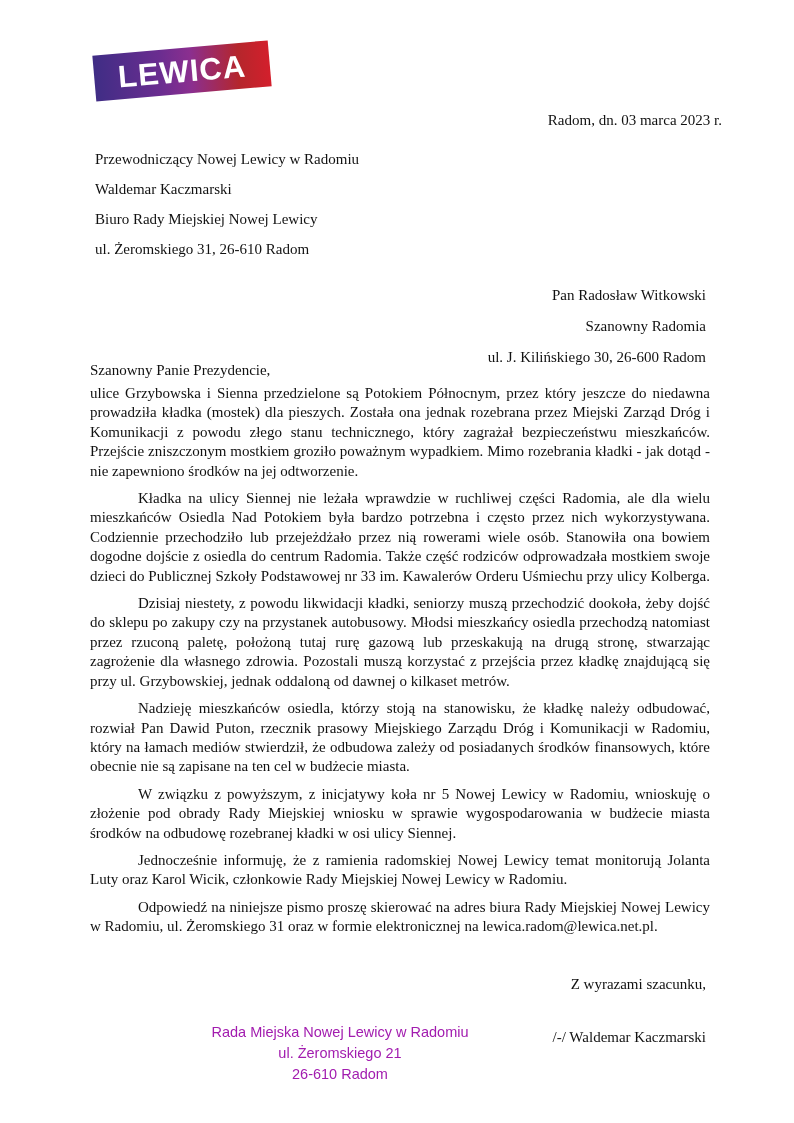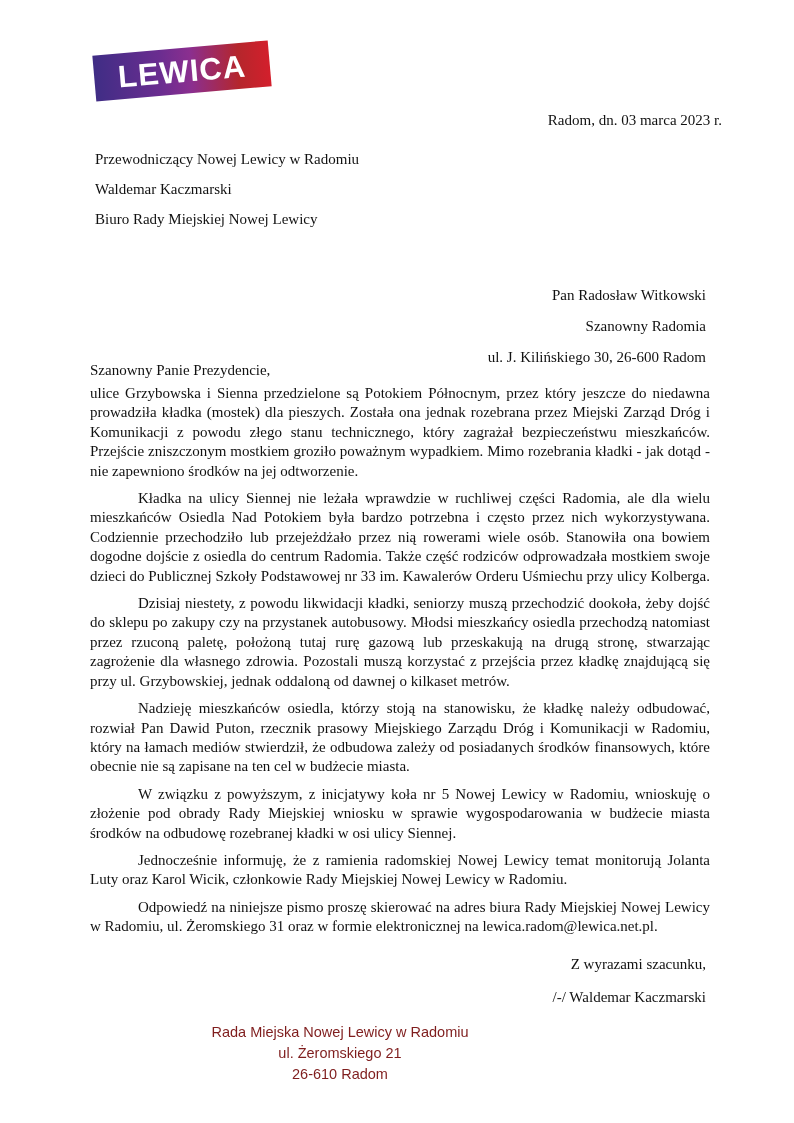--- a/index.html
+++ b/index.html
@@ -89,51 +89,52 @@
   .para.indent { text-indent: 48px; }
 
   .closing-block {
     position: absolute;
     top: 948px;
     left: 90px;
     right: 88px;
     text-align: right;
     font-size: 15px;
   }
-  .closing-block .line { line-height: 33px; }
+  .closing-block .line { line-height: 33px; margin-top: 20px; }
 
   .footer-block {
     position: absolute;
     top: 1022px;
     left: 0;
     width: 680px;
     text-align: center;
     font-family: "Liberation Sans", sans-serif;
     font-size: 14.5px;
-    color: #7f1d1d;
+    color: #a21caf;
   }
   .footer-block .line { line-height: 21px; }
 </style>
 </head>
 <body>
 
 <div class="page">
 
   <div class="logo-wrap">
     <div class="logo">
       <span>LEWICA</span>
     </div>
   </div>
 
   <div class="date-line">Radom, dn. 03 marca 2023 r.</div>
 
   <div class="sender-block">
     <div class="line">Przewodniczący Nowej Lewicy w Radomiu</div>
     <div class="line">Waldemar Kaczmarski</div>
     <div class="line">Biuro Rady Miejskiej Nowej Lewicy</div>
+    <div class="line">ul. Żeromskiego 31, 26-610 Radom</div>
   </div>
 
   <div class="recipient-block">
     <div class="line">Pan Radosław Witkowski</div>
     <div class="line">Szanowny Radomia</div>
     <div class="line">ul. J. Kilińskiego 30, 26-600 Radom</div>
   </div>
 
   <div class="salutation">Szanowny Panie Prezydencie,</div>
 

